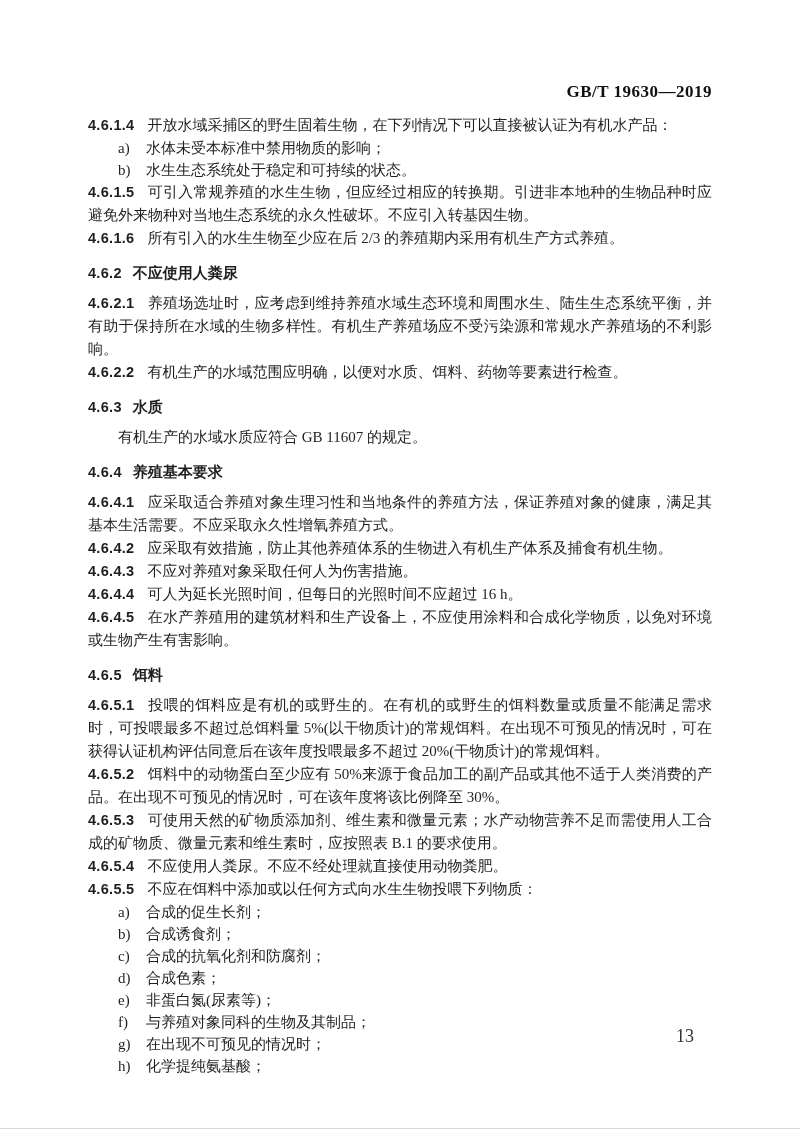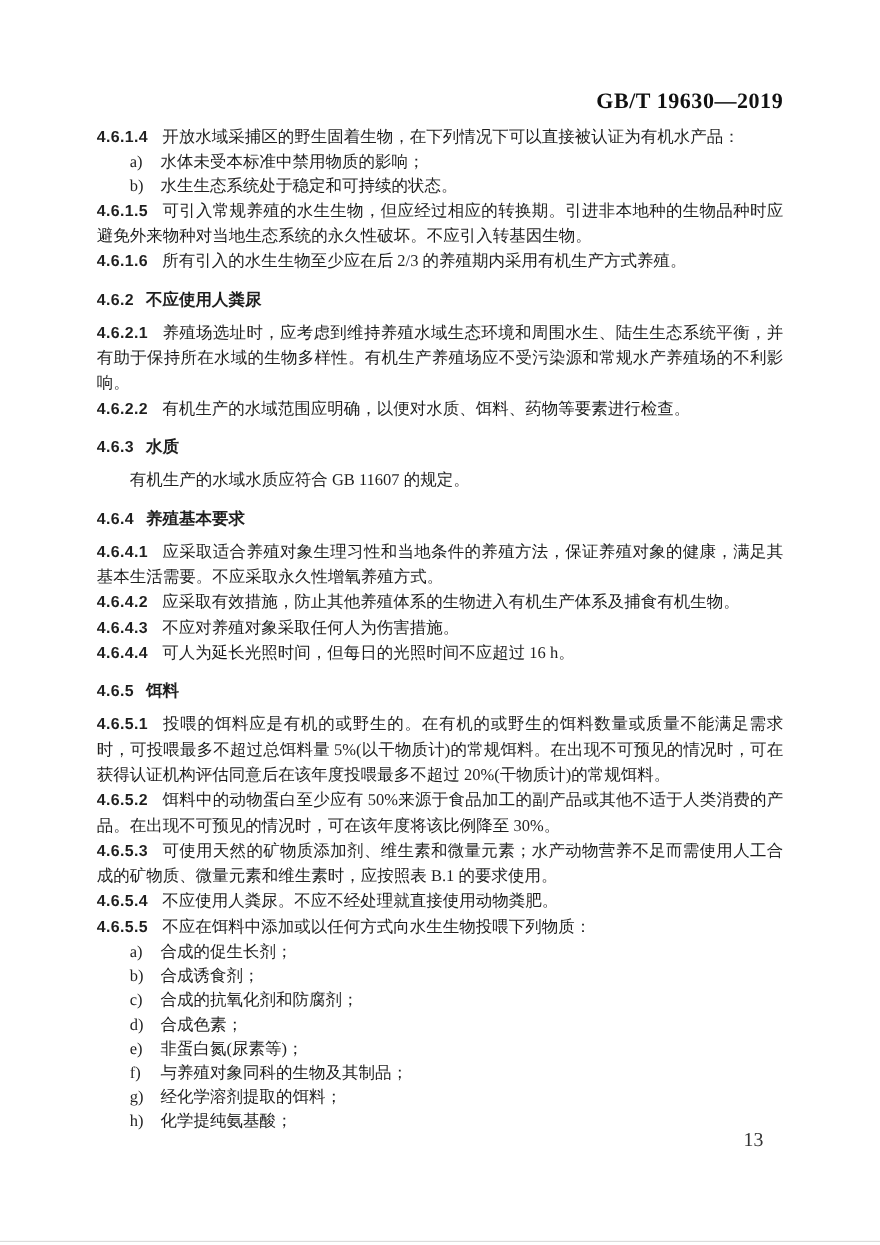--- a/index.html
+++ b/index.html
@@ -21,21 +21,21 @@
     height: 1px; background: #d9d9d9;
   }
   .content {
     position: absolute;
     left: 88px; right: 88px; top: 82px;
   }
   .doc-header {
     text-align: right;
     font-family: "Liberation Serif", "DejaVu Serif", serif;
     font-weight: bold;
-    font-size: 20px;
+    font-size: 17px;
     line-height: 20px;
     letter-spacing: 0.5px;
     margin: 0 0 12px 0;
     color: #111;
   }
   .clause, .para {
     margin: 0;
     font-size: 15px;
     line-height: 23px;
     text-align: justify;
@@ -91,33 +91,34 @@
         <p class="heading"><span class="clause-num">4.6.2</span><span class="heading-text">不应使用人粪尿</span></p>
         <p class="clause"><span class="clause-num">4.6.2.1</span><span class="clause-text">养殖场选址时，应考虑到维持养殖水域生态环境和周围水生、陆生生态系统平衡，并有助于保持所在水域的生物多样性。有机生产养殖场应不受污染源和常规水产养殖场的不利影响。</span></p>
         <p class="clause"><span class="clause-num">4.6.2.2</span><span class="clause-text">有机生产的水域范围应明确，以便对水质、饵料、药物等要素进行检查。</span></p>
         <p class="heading"><span class="clause-num">4.6.3</span><span class="heading-text">水质</span></p>
         <p class="para">有机生产的水域水质应符合 GB 11607 的规定。</p>
         <p class="heading"><span class="clause-num">4.6.4</span><span class="heading-text">养殖基本要求</span></p>
         <p class="clause"><span class="clause-num">4.6.4.1</span><span class="clause-text">应采取适合养殖对象生理习性和当地条件的养殖方法，保证养殖对象的健康，满足其基本生活需要。不应采取永久性增氧养殖方式。</span></p>
         <p class="clause"><span class="clause-num">4.6.4.2</span><span class="clause-text">应采取有效措施，防止其他养殖体系的生物进入有机生产体系及捕食有机生物。</span></p>
         <p class="clause"><span class="clause-num">4.6.4.3</span><span class="clause-text">不应对养殖对象采取任何人为伤害措施。</span></p>
         <p class="clause"><span class="clause-num">4.6.4.4</span><span class="clause-text">可人为延长光照时间，但每日的光照时间不应超过 16 h。</span></p>
+        <p class="clause"><span class="clause-num">4.6.4.5</span><span class="clause-text">在水产养殖用的建筑材料和生产设备上，不应使用涂料和合成化学物质，以免对环境或生物产生有害影响。</span></p>
         <p class="heading"><span class="clause-num">4.6.5</span><span class="heading-text">饵料</span></p>
         <p class="clause"><span class="clause-num">4.6.5.1</span><span class="clause-text">投喂的饵料应是有机的或野生的。在有机的或野生的饵料数量或质量不能满足需求时，可投喂最多不超过总饵料量 5%(以干物质计)的常规饵料。在出现不可预见的情况时，可在获得认证机构评估同意后在该年度投喂最多不超过 20%(干物质计)的常规饵料。</span></p>
         <p class="clause"><span class="clause-num">4.6.5.2</span><span class="clause-text">饵料中的动物蛋白至少应有 50%来源于食品加工的副产品或其他不适于人类消费的产品。在出现不可预见的情况时，可在该年度将该比例降至 30%。</span></p>
         <p class="clause"><span class="clause-num">4.6.5.3</span><span class="clause-text">可使用天然的矿物质添加剂、维生素和微量元素；水产动物营养不足而需使用人工合成的矿物质、微量元素和维生素时，应按照表 B.1 的要求使用。</span></p>
         <p class="clause"><span class="clause-num">4.6.5.4</span><span class="clause-text">不应使用人粪尿。不应不经处理就直接使用动物粪肥。</span></p>
         <p class="clause"><span class="clause-num">4.6.5.5</span><span class="clause-text">不应在饵料中添加或以任何方式向水生生物投喂下列物质：</span></p>
         <p class="list-item"><span class="list-marker">a)</span><span class="list-text">合成的促生长剂；</span></p>
         <p class="list-item"><span class="list-marker">b)</span><span class="list-text">合成诱食剂；</span></p>
         <p class="list-item"><span class="list-marker">c)</span><span class="list-text">合成的抗氧化剂和防腐剂；</span></p>
         <p class="list-item"><span class="list-marker">d)</span><span class="list-text">合成色素；</span></p>
         <p class="list-item"><span class="list-marker">e)</span><span class="list-text">非蛋白氮(尿素等)；</span></p>
         <p class="list-item"><span class="list-marker">f)</span><span class="list-text">与养殖对象同科的生物及其制品；</span></p>
-        <p class="list-item"><span class="list-marker">g)</span><span class="list-text">经化学溶剂提取的饵料；</span></p>
+        <p class="list-item"><span class="list-marker">g)</span><span class="list-text">在出现不可预见的情况时；</span></p>
         <p class="list-item"><span class="list-marker">h)</span><span class="list-text">化学提纯氨基酸；</span></p>
       </div>
   </div>
 
   <div class="page-number">13</div>
 
   <div class="scan-edge-bottom"></div>
 </div>
 
 </body></html>

